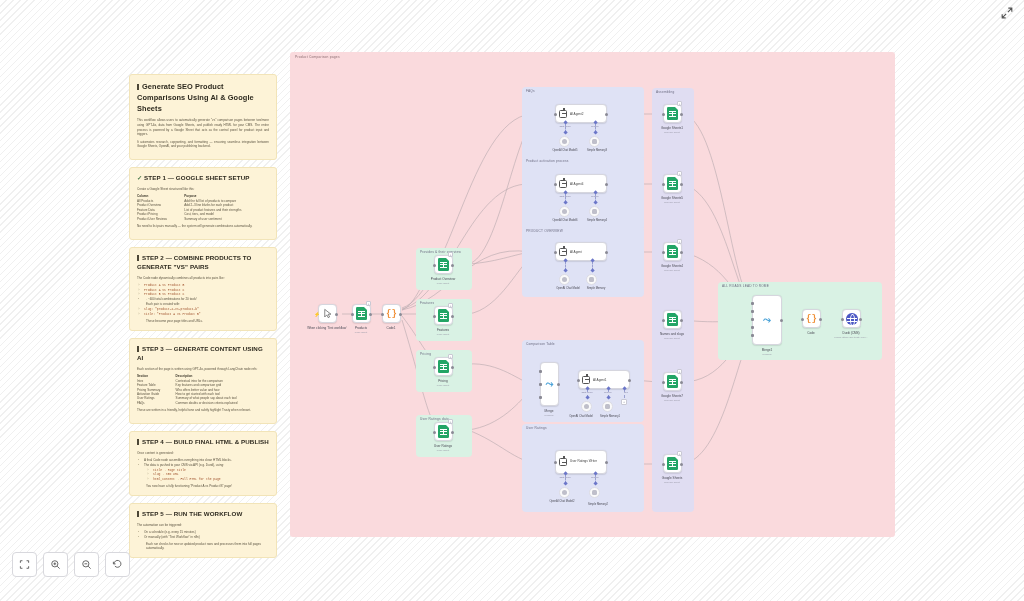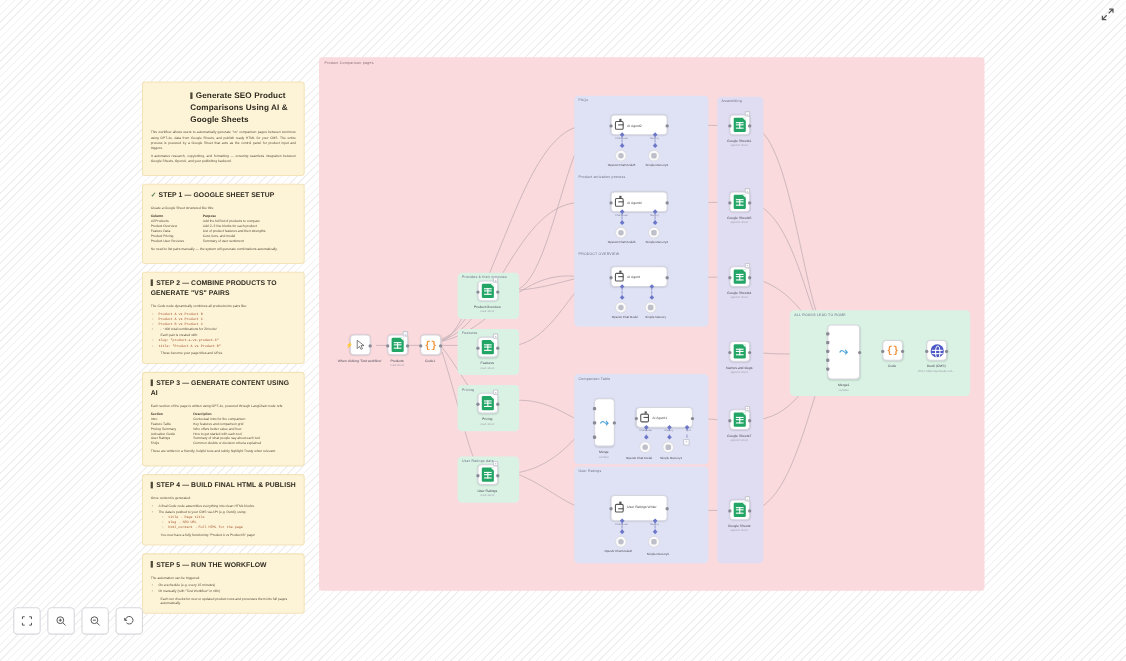--- a/index.html
+++ b/index.html
@@ -39,21 +39,21 @@
     color:#3f3a2c;
   }
   .note-title{
     font-size:6.2px; font-weight:bold; letter-spacing:.1px;
     line-height:1.45; color:#2e2a1f; margin-bottom:4px;
   }
   .note-title .bar{
     display:inline-block; width:2px; height:6px; background:#4c4636;
     margin-right:3px; vertical-align:-1px;
   }
-  .note-title.big{ font-size:7.4px; line-height:1.5;margin-left:36px; }
+  .note-title.big{ font-size:7.4px; line-height:1.5; }
   .note-p{
     font-size:3.05px; line-height:1.52; color:#5b5341;
     margin-bottom:3px; text-align:justify;
   }
   .note-sub{ font-size:3.05px; color:#5b5341; margin-bottom:3px; }
   .note-table{
     width:100%; border-collapse:collapse; margin:2px 0 3px 0;
   }
   .note-table th{
     font-size:3.05px; font-weight:bold; text-align:left; color:#3a3528;

